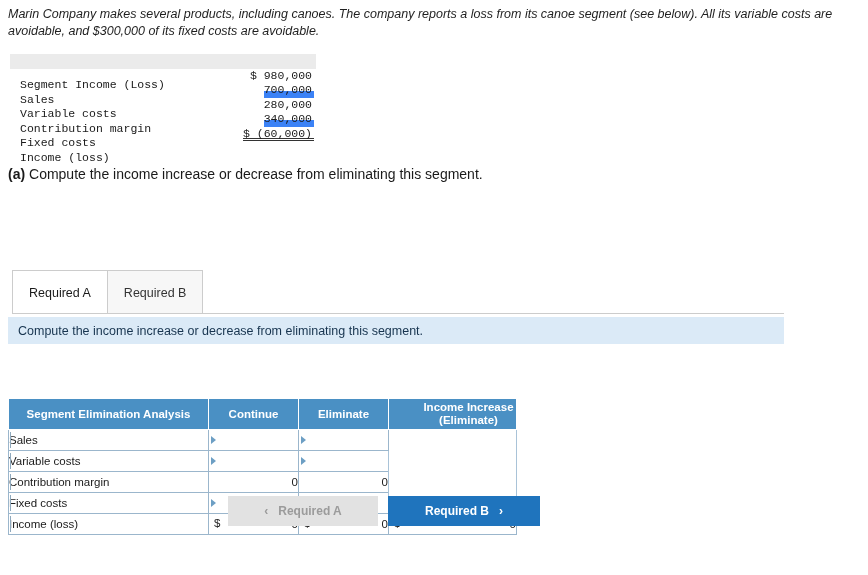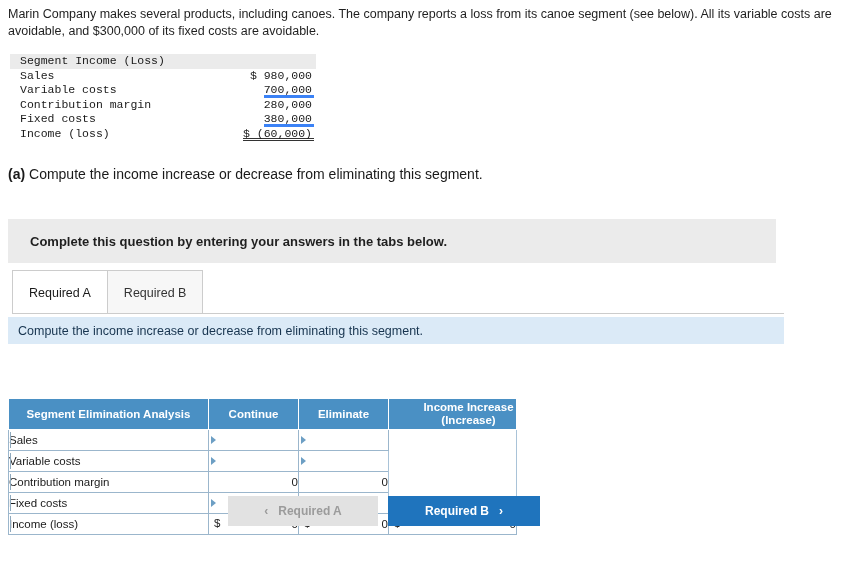--- a/index.html
+++ b/index.html
@@ -11,20 +11,21 @@
     color: #1a1a1a;
   }
   .page { position: relative; width: 868px; height: 575px; overflow: hidden; }
 
   .prompt {
     position: absolute;
     left: 8px; top: 6px; width: 830px;
     font-size: 12.5px;
     line-height: 17px;
     color: #1f1f1f;
+    font-style: italic;
   }
 
   
   .mono-table {
     position: absolute;
     left: 10px; top: 54px;
     width: 306px;
     font-family: "Liberation Mono", monospace;
     font-size: 11.5px;
     color: #1a1a1a;
@@ -33,23 +34,23 @@
     display: flex;
     justify-content: space-between;
     height: 14.5px;
     line-height: 14.5px;
     padding: 0 2px 0 10px;
   }
   .mono-row.header {
     background: #ebebeb;
     padding-left: 10px;
   }
-  .mono-row .lbl { white-space: pre; }
+  .mono-row .lbl { white-space: pre; margin-top: 24px; }
   .mono-row .val { white-space: pre; padding-right: 2px; }
-  .ul-single .val { border-bottom: 3px solid #3b82f6; }
+  .ul-single .val { border-bottom: 7px solid #3b82f6; }
   .ul-double .val { border-bottom: 3px double #333; }
 
   .questions {
     position: absolute;
     left: 8px; top: 165px;
     font-size: 14px;
     line-height: 18px;
   }
   .questions b { font-weight: bold; }
 
@@ -221,37 +222,34 @@
     <div class="mono-row ul-single">
       <span class="lbl">Variable costs</span>
       <span class="val">700,000</span>
     </div>
     <div class="mono-row">
       <span class="lbl">Contribution margin</span>
       <span class="val">280,000</span>
     </div>
     <div class="mono-row ul-single">
       <span class="lbl">Fixed costs</span>
-      <span class="val">380,000</span>
+      <span class="val">340,000</span>
     </div>
     <div class="mono-row ul-double">
       <span class="lbl">Income (loss)</span>
       <span class="val">$ (60,000)</span>
     </div>
   </div>
 
   <div class="questions">
     <div>
       <b>(a)</b><span> Compute the income increase or decrease from eliminating this segment.</span>
     </div>
   </div>
 
-  <div class="grey-bar">
-    <span>Complete this question by entering your answers in the tabs below.</span>
-  </div>
 
   <div class="tabs">
     <div class="tab active">
       <span>Required A</span>
     </div>
     <div class="tab">
       <span>Required B</span>
     </div>
   </div>
   <div class="tabs-rule"></div>
@@ -261,21 +259,21 @@
   </div>
 
   <table class="grid">
     <thead>
       <tr>
         <th class="first">Segment Elimination Analysis</th>
         <th class="c2">Continue</th>
         <th class="c3">Eliminate</th>
         <th class="c4">
           <div>Income Increase</div>
-          <div>(Increase)</div>
+          <div>(Eliminate)</div>
         </th>
       </tr>
     </thead>
     <tbody>
       <tr>
         <td class="row-label">Sales</td>
         <td class="cell has-caret">
             <span class="num"></span>
           </td>
         <td class="cell has-caret">

